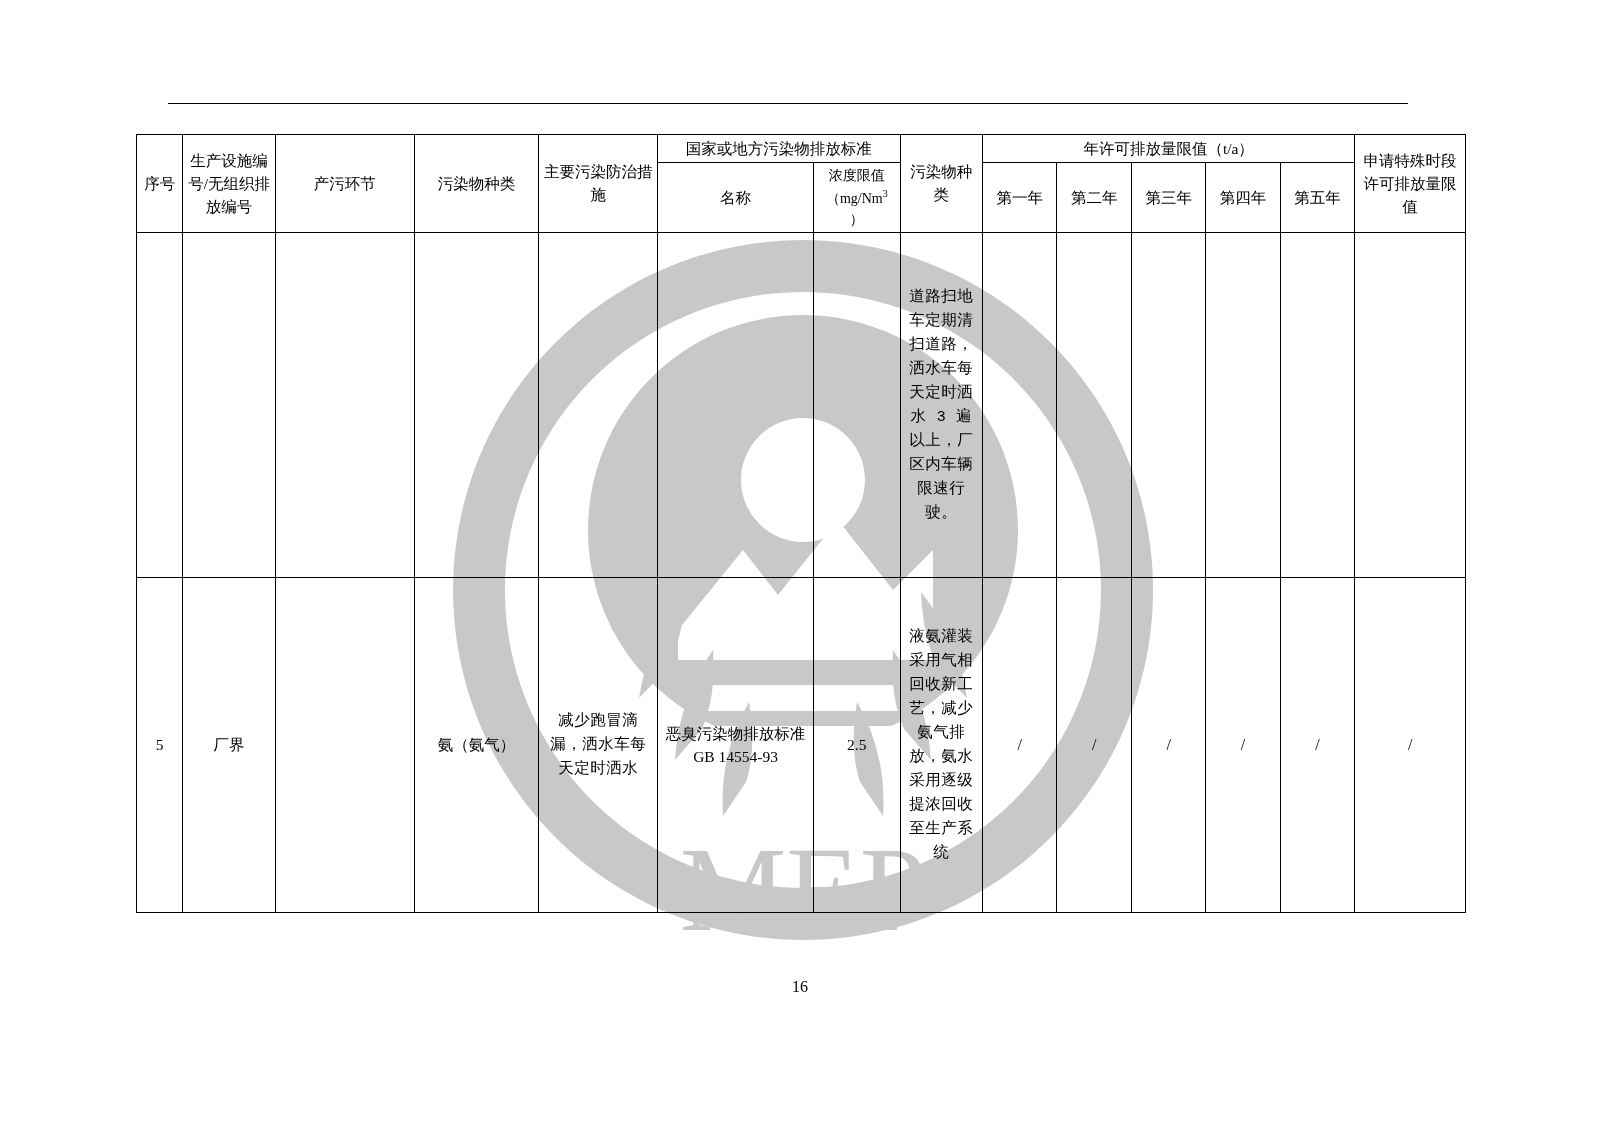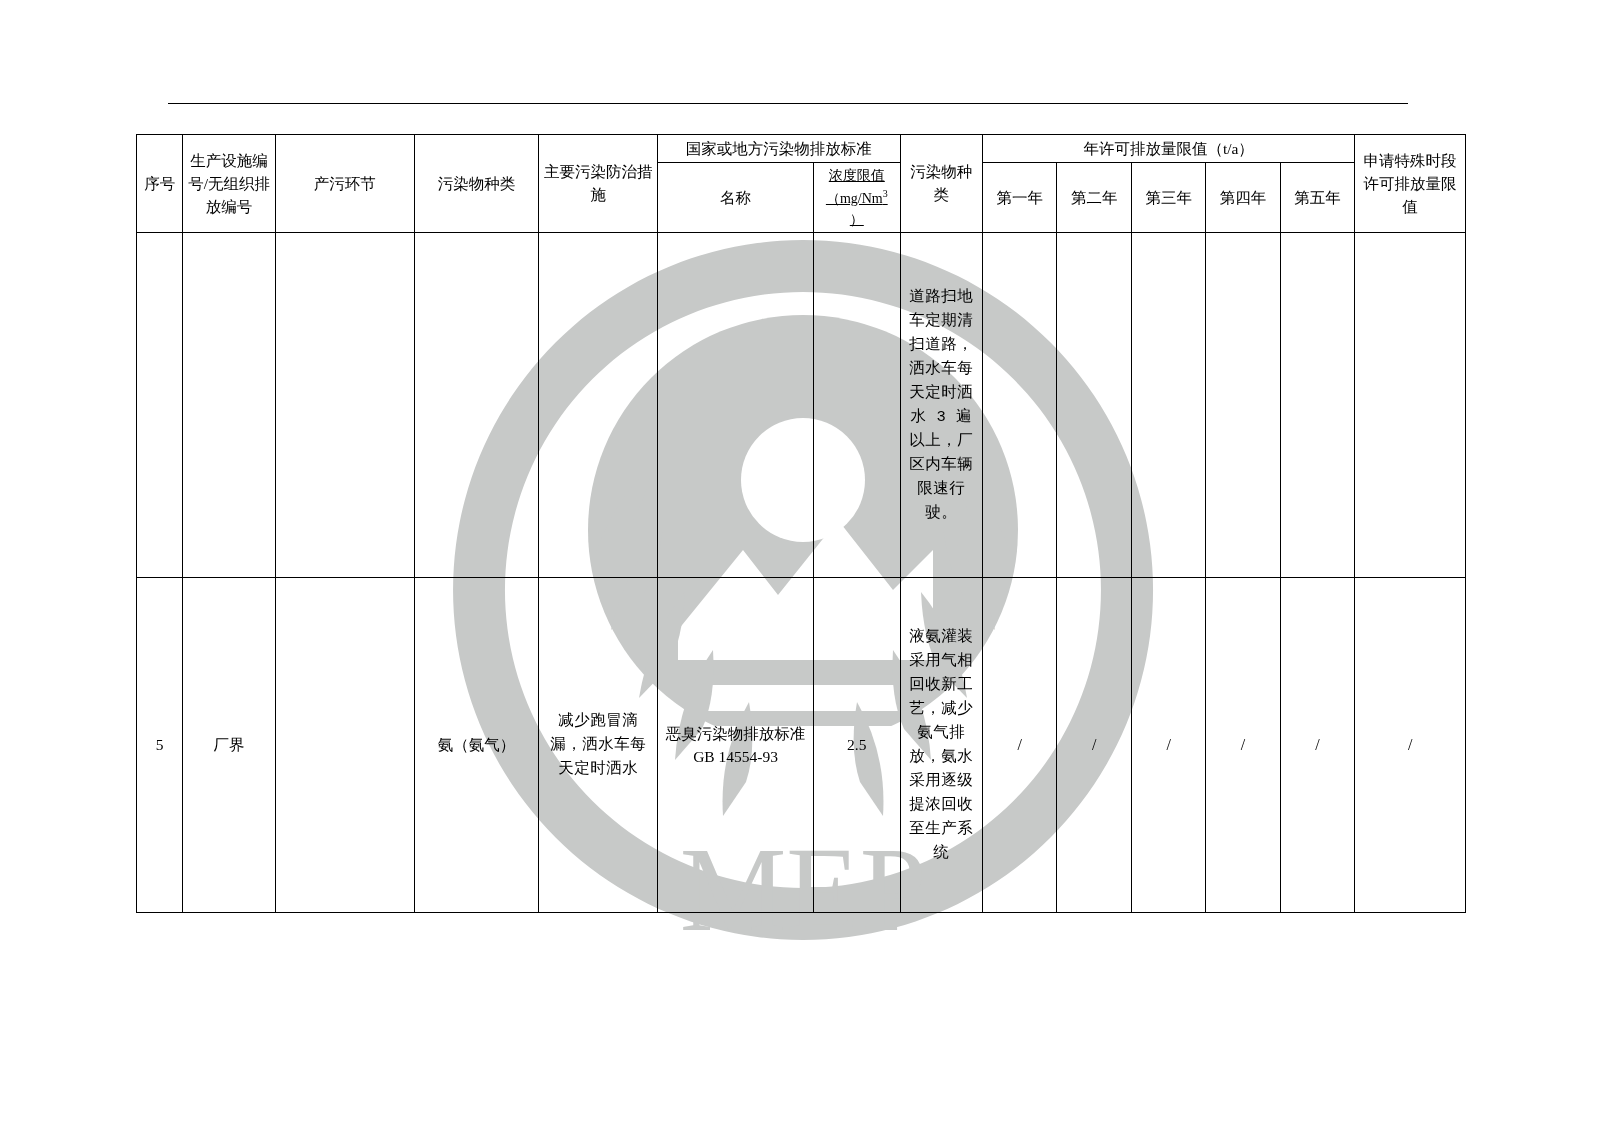--- a/index.html
+++ b/index.html
@@ -62,21 +62,21 @@
   table.permit td, table.permit th {
     border: 1px solid #000;
     text-align: center;
     vertical-align: middle;
     font-weight: normal;
     padding: 2px 3px;
     position: relative;
     background: transparent;
   }
   .hdr { font-size: 15.5px; }
-  .hdr-small { font-size: 14px; text-decoration: underline; }
+  .hdr-small { font-size: 14px; }
   .sup { font-size: 10px; vertical-align: super; }
 
   
   .vcell {
     font-size: 15.5px;
     line-height: 1.55;
     letter-spacing: 0.5px;
     padding: 6px 10px;
     font-family: Liberation Mono, monospace;
   }
@@ -217,14 +217,15 @@
           <td class="slash">/</td>
           <td class="slash">/</td>
           <td class="slash">/</td>
           <td class="slash">/</td>
           <td class="slash">/</td>
         </tr>
       </tbody>
     </table>
   </div>
 
+  <div class="pagenum">16</div>
 
 </div>
 
 </body></html>

